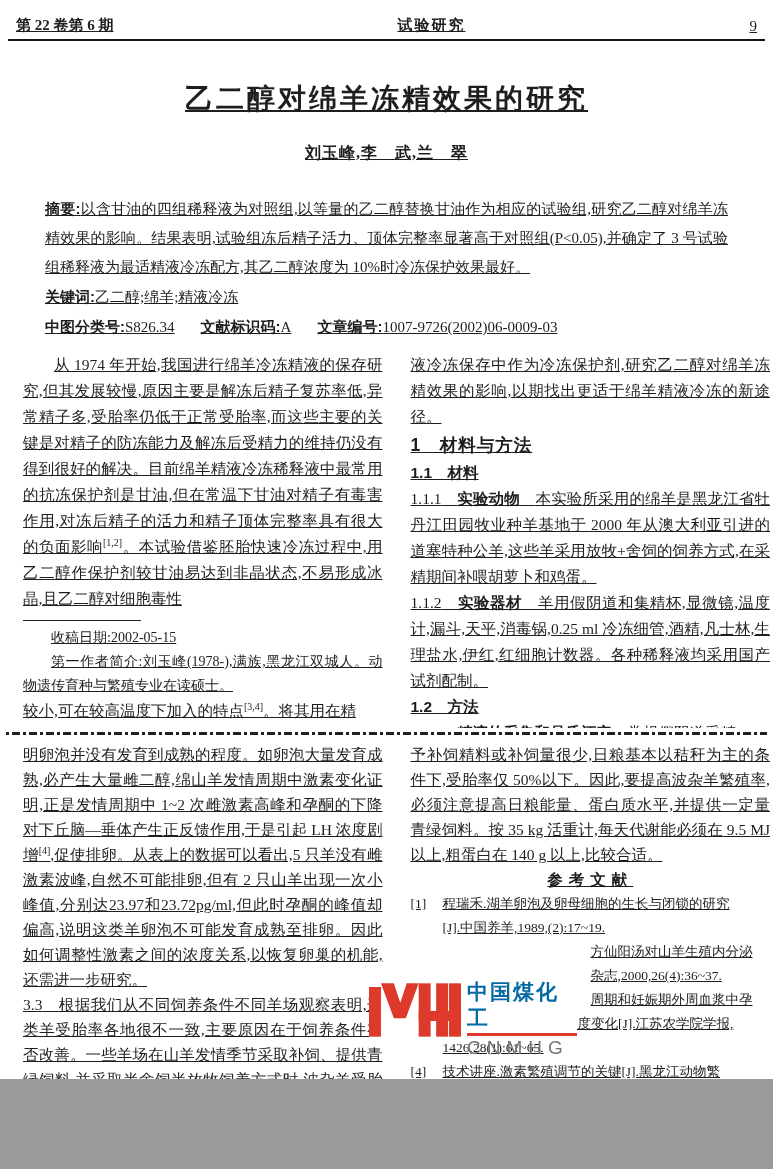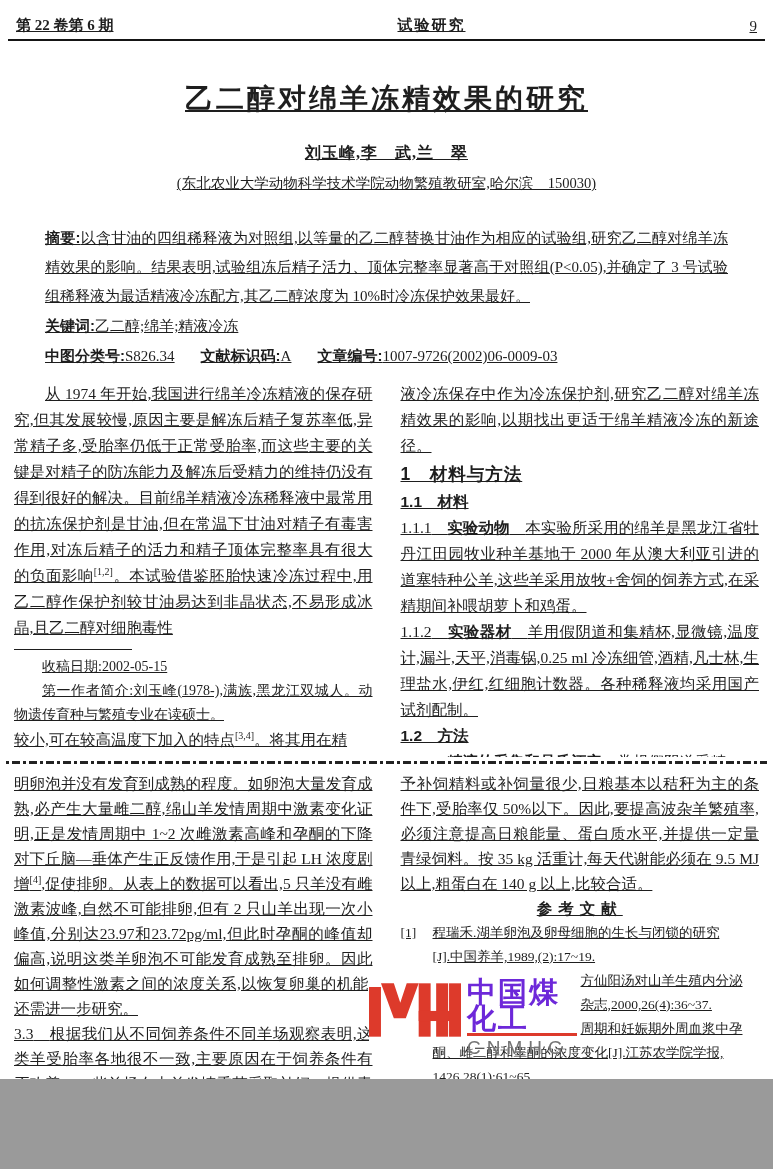--- a/index.html
+++ b/index.html
@@ -38,23 +38,24 @@
     font-size: 15px; line-height: 29px;
     text-align: justify;
   }
   .abs p { margin: 0; }
   .abs b { font-family:"Liberation Sans","DejaVu Sans",sans-serif; font-weight:700; }
   .meta-row { display:flex; gap: 26px; }
   .meta-row b { font-family:"Liberation Sans","DejaVu Sans",sans-serif; }
   
   .cols {
     display:flex; gap: 28px;
-    padding: 0 14px;
+    padding: 0 3px;
     font-size: 15.5px; line-height: 26px;
     text-align: justify;
+    margin-left: 20px;
   }
   .cols.upper { margin-top: 10px; height: 376px; overflow: hidden; }
   .cols.lower { margin-top: 7px;  height: 378px; line-height: 25px; overflow: hidden; }
   .col { flex: 1 1 0; min-width: 0; }
   .col p { margin: 0; }
   p.ind  { text-indent: 2em; }
   sup { font-size: 10px; line-height: 0; }
   .h1 {
     margin: 3px 0 2px 0; font-size: 17.5px; font-weight:700;
     font-family:"Liberation Sans","DejaVu Sans",sans-serif; letter-spacing:1px; line-height:30px;
@@ -82,21 +83,21 @@
   .cnmhg {
     position:absolute; left:369px; top:979px;
     width:208px; height:62px;
     background:#ffffff;
     display:flex; align-items:flex-start;
   }
   .cnmhg-glyph { flex:none; margin-top:4px; }
   .cnmhg-text { margin-left:6px; }
   .cnmhg-title {
     font-family:"Liberation Sans","DejaVu Sans",sans-serif;
-    font-size:29px; font-weight:600; color:#6d28d9; letter-spacing:2px; line-height:26px;
+    font-size:21px; font-weight:600; color:#0369a1; letter-spacing:2px; line-height:26px;
   }
   .cnmhg-rule { height:3px; width:110px; margin:2px 0 1px 0; }
   .cnmhg-sub {
     font-family:"Liberation Sans","DejaVu Sans",sans-serif;
     font-size:19px; color:#737373; letter-spacing:6px; line-height:22px;
   }
   
   .wanfang {
     position:absolute; left:86px; top:1119px;
     font-size:21px; font-weight:600; color:rgba(35,35,35,0.88);
@@ -110,21 +111,20 @@
 
   <div class="hdr">
     <span>第 22 卷第 6 期</span>
     <span class="mid">试验研究</span>
     <span class="pgno">9</span>
   </div>
   <div class="hdr-rule"></div>
 
   <h1 class="title">乙二醇对绵羊冻精效果的研究</h1>
   <div class="authors">刘玉峰,李　武,兰　翠</div>
-  <div class="affil">(东北农业大学动物科学技术学院动物繁殖教研室,哈尔滨　150030)</div>
 
   <section class="abs">
     <p><b>摘要:</b><span>以含甘油的四组稀释液为对照组,以等量的乙二醇替换甘油作为相应的试验组,研究乙二醇对绵羊冻精效果的影响。结果表明,试验组冻后精子活力、顶体完整率显著高于对照组(P&lt;0.05),并确定了 3 号试验组稀释液为最适精液冷冻配方,其乙二醇浓度为 10%时冷冻保护效果最好。</span></p>
     <p><b>关键词:</b><span>乙二醇;绵羊;精液冷冻</span></p>
     <p class="meta-row">
       <span><b>中图分类号:</b><span>S826.34</span></span>
       <span><b>文献标识码:</b><span>A</span></span>
       <span><b>文章编号:</b><span>1007-9726(2002)06-0009-03</span></span>
     </p>
   </section>

